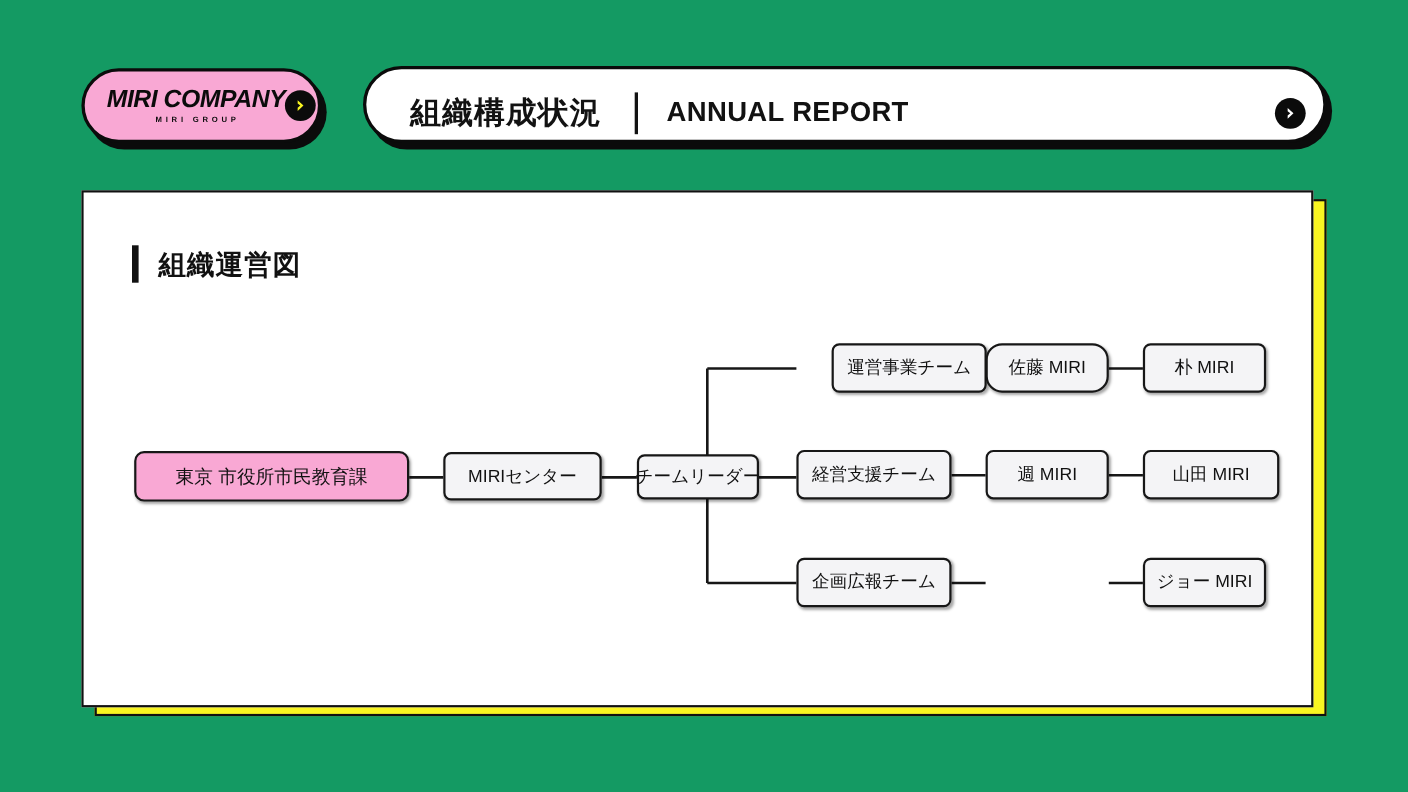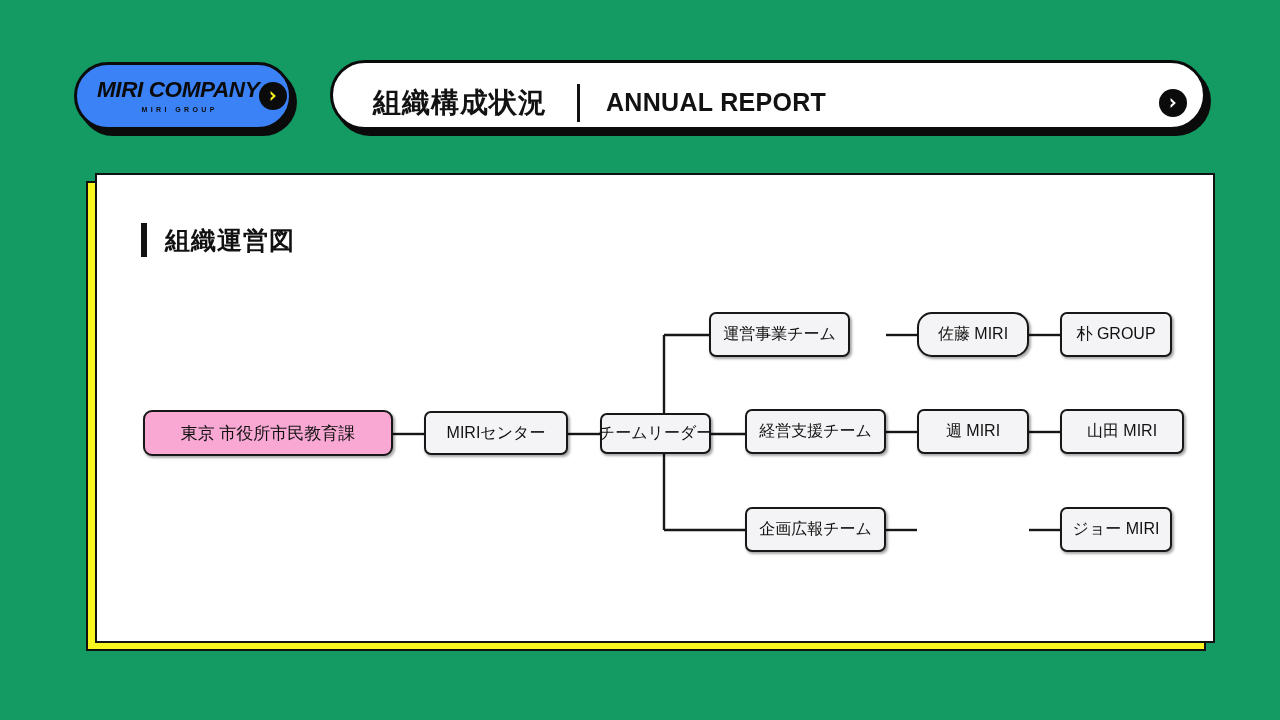--- a/index.html
+++ b/index.html
@@ -24,21 +24,21 @@
     right: 74px;
     height: 76px;
   }
 
   #brand-logo {
     position: absolute;
     left: 0;
     top: 2px;
     width: 218px;
     height: 68px;
-    background: #3b82f6;
+    background: #f9a8d4;
     border: 3px solid #0B0B0B;
     border-radius: 34px;
     box-shadow: 5px 6px 0 #0B0B0B;
     display: flex;
     align-items: center;
     justify-content: space-between;
     padding: 0 12px 0 20px;
   }
 
   #brand-logo-textblock {
@@ -132,21 +132,20 @@
   }
 
   #content-card {
     position: absolute;
     left: 74px;
     top: 173px;
     width: 1120px;
     height: 470px;
     background: #FFFFFF;
     border: 2px solid #111;
-    margin-left: 21px;
   }
 
   #section-heading {
     position: absolute;
     left: 44px;
     top: 48px;
     display: flex;
     align-items: center;
   }
 
@@ -269,23 +268,23 @@
         <line x1="932" y1="355" x2="963" y2="355"></line>
       </g>
     </svg>
 
     <div class="node root" style="left:46px; top:235px; width:250px; height:46px;">東京 市役所市民教育課</div>
 
     <div class="node" style="left:327px; top:236px; width:144px; height:44px;">MIRIセンター</div>
 
     <div class="node" style="left:503px; top:238px; width:111px; height:41px;">チームリーダー</div>
 
-    <div class="node" style="left:612px; top:137px; width:141px; height:45px;">運営事業チーム</div>
+    <div class="node" style="left:680px; top:137px; width:141px; height:45px;">運営事業チーム</div>
     <div class="node" style="left:820px; top:137px; width:112px; height:45px;border-radius:15px;">佐藤 MIRI</div>
-    <div class="node" style="left:963px; top:137px; width:112px; height:45px;">朴 GROUP</div>
+    <div class="node" style="left:963px; top:137px; width:112px; height:45px;">朴 MIRI</div>
 
     <div class="node" style="left:648px; top:234px; width:141px; height:45px;">経営支援チーム</div>
     <div class="node" style="left:820px; top:234px; width:112px; height:45px;">週 MIRI</div>
     <div class="node" style="left:963px; top:234px; width:124px; height:45px;">山田 MIRI</div>
 
     <div class="node" style="left:648px; top:332px; width:141px; height:45px;">企画広報チーム</div>
     <div class="node" style="left:963px; top:332px; width:112px; height:45px;">ジョー MIRI</div>
 
   </div>
 </div>

